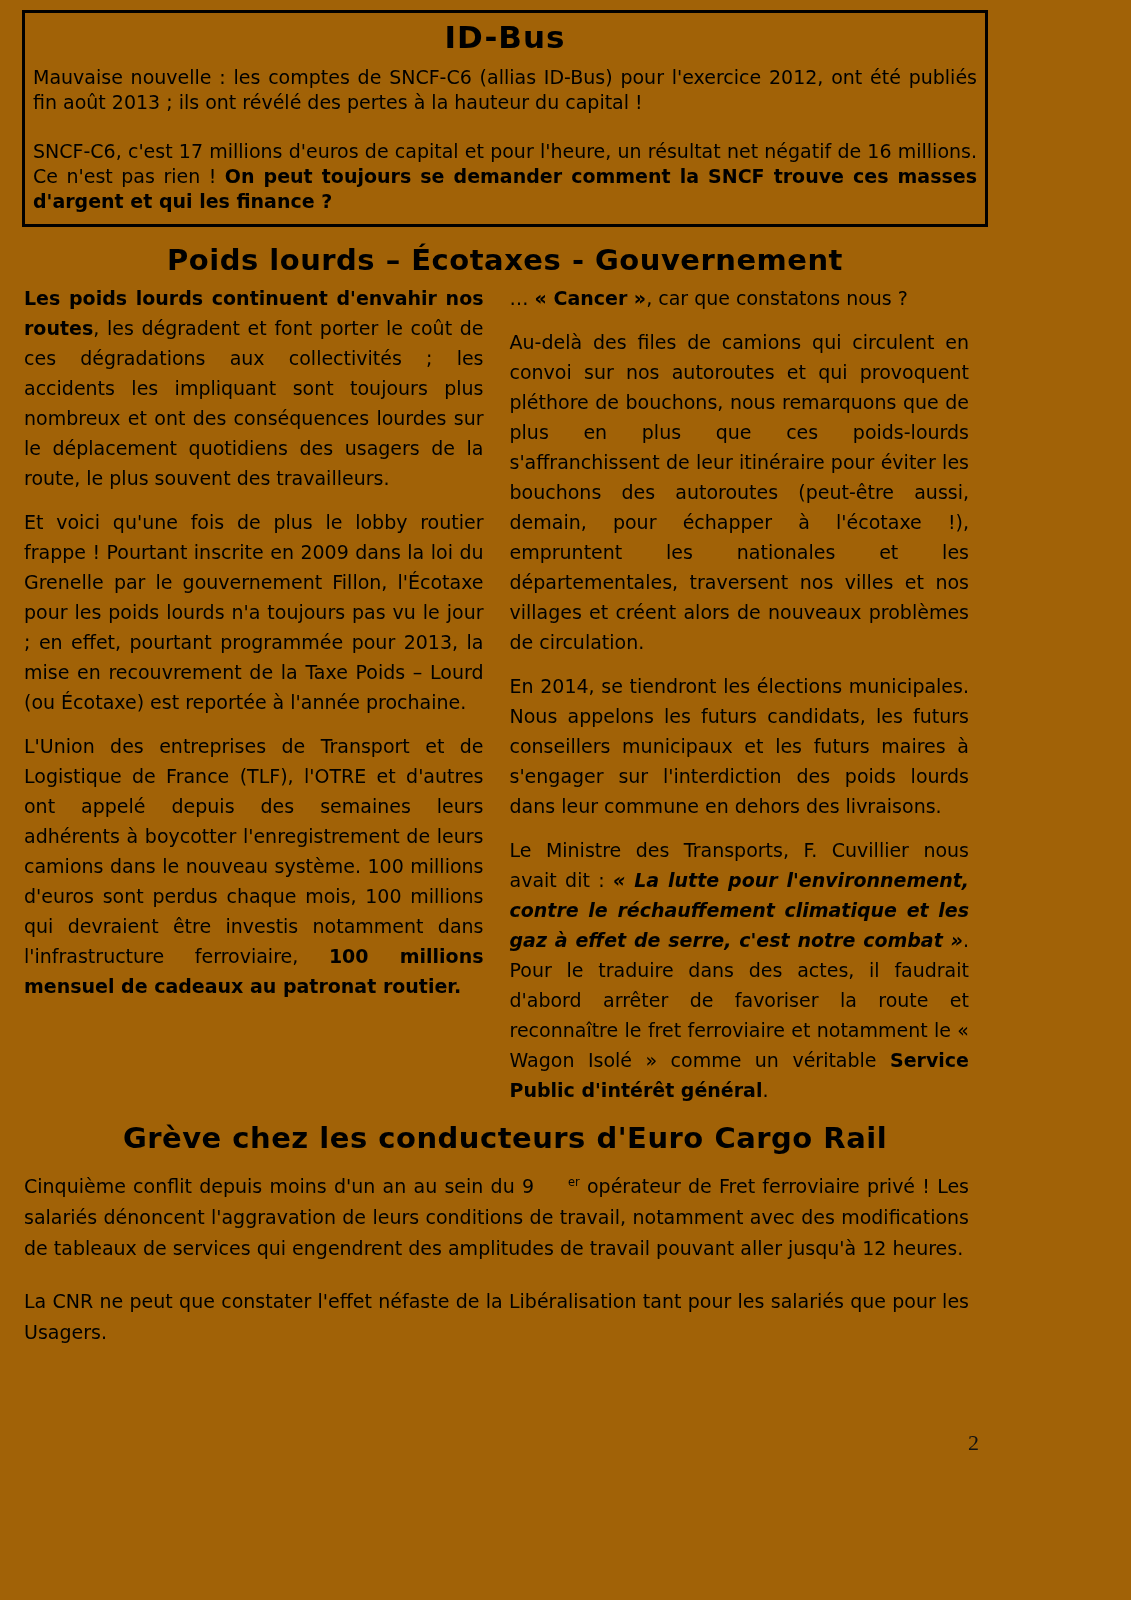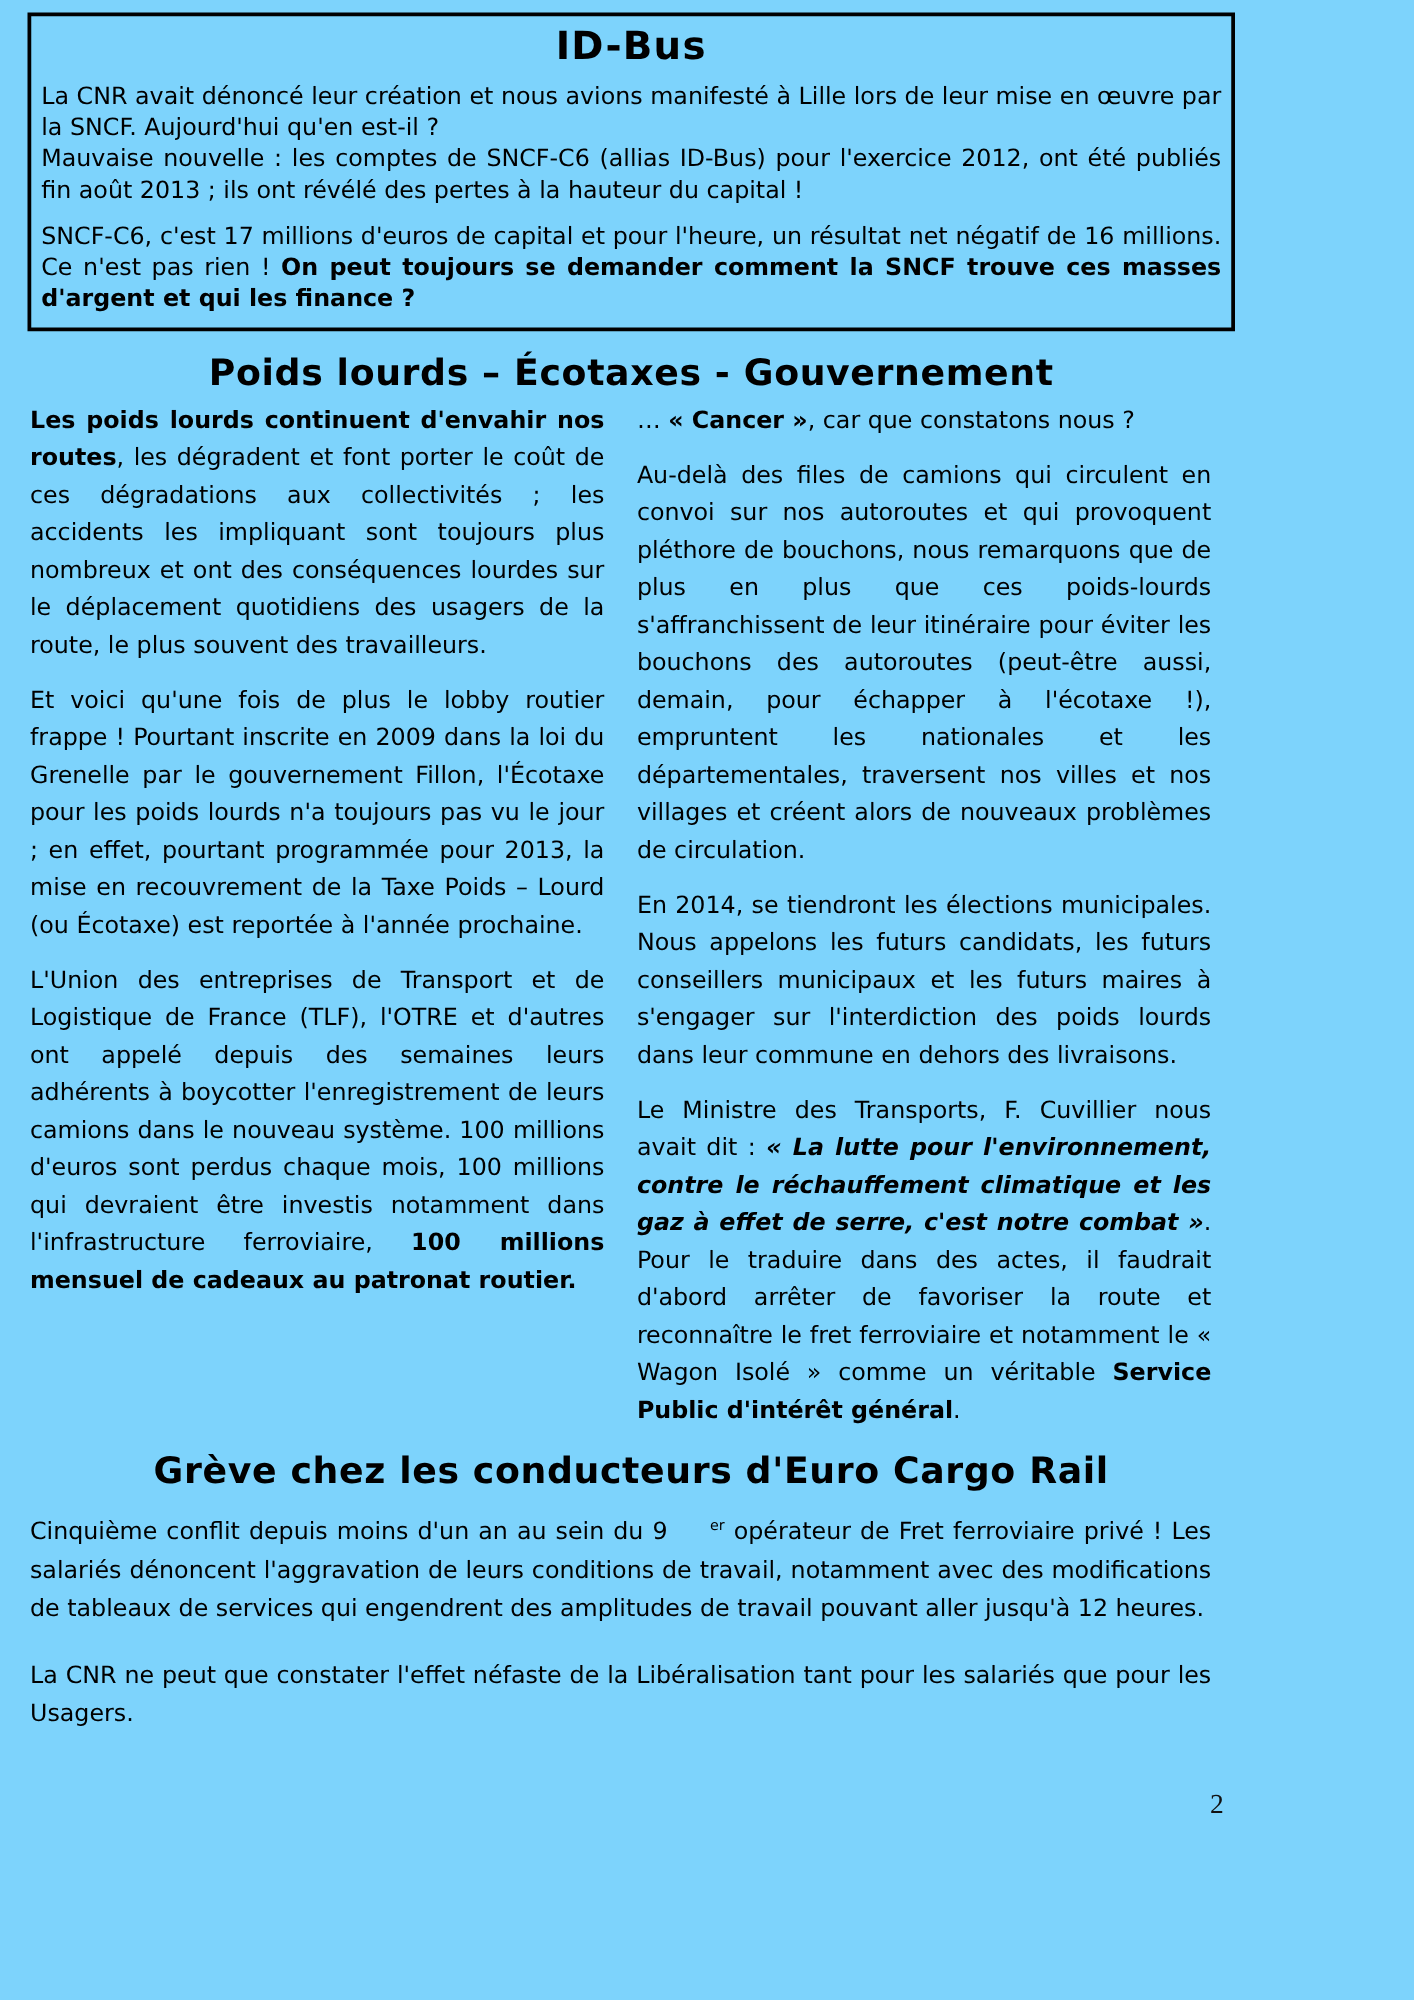--- a/index.html
+++ b/index.html
@@ -4,21 +4,21 @@
 <style>
   html, body {
     margin: 0;
     padding: 0;
     background: #ffffff;
   }
   .page {
     position: relative;
     width: 1131px;
     height: 1600px;
-    background: #7dd3fc;
+    background: #a16207;
     color: #000000;
     font-family: "DejaVu Sans", sans-serif;
     overflow: hidden;
   }
   .content {
     position: absolute;
     left: 22px;
     top: 0;
     width: 966px;
   }
@@ -37,21 +37,21 @@
     letter-spacing: 1px;
     margin: 2px 0 10px 0;
   }
   .box-p {
     margin: 0;
     font-size: 19px;
     line-height: 25px;
     text-align: justify;
   }
   .box-p.gap {
-    margin-top: 12px;
+    margin-top: 24px;
   }
   
   .section-heading {
     margin: 16px 0 0 0;
     text-align: center;
     font-size: 29px;
     font-weight: bold;
     letter-spacing: 0.5px;
   }
   
@@ -92,21 +92,20 @@
   sup { font-size: 0.6em; margin-left: 34px; }
 </style>
 </head>
 <body>
 
 <div class="page">
   <div class="content">
 
     <div class="idbus-box">
       <div class="idbus-title">ID-Bus</div>
-      <p class="box-p"><span>La CNR avait dénoncé leur création et nous avions manifesté à Lille lors de leur mise en œuvre par la SNCF. Aujourd'hui qu'en est-il ?</span></p>
       <p class="box-p"><span>Mauvaise nouvelle : les comptes de SNCF-C6 (allias ID-Bus) pour l'exercice 2012, ont été publiés fin août 2013 ; ils ont révélé des pertes à la hauteur du capital !</span></p>
       <p class="box-p gap"><span>SNCF-C6, c'est 17 millions d'euros de capital et pour l'heure, un résultat net négatif de 16 millions. Ce n'est pas rien ! </span><span style="font-weight: bold;">On peut toujours se demander comment la SNCF trouve ces masses d'argent et qui les finance ?</span></p>
     </div>
 
     <h1 class="section-heading">Poids lourds – Écotaxes - Gouvernement</h1>
 
     <div class="columns">
       <div class="col">
         <p class="col-p"><span style="font-weight: bold;">Les poids lourds continuent d'envahir nos routes</span><span>, les dégradent et font porter le coût de ces dégradations aux collectivités ; les accidents les impliquant sont toujours plus nombreux et ont des conséquences lourdes sur le déplacement quotidiens des usagers de la route, le plus souvent des travailleurs.</span></p>
         <p class="col-p"><span>Et voici qu'une fois de plus le lobby routier frappe ! Pourtant inscrite en 2009 dans la loi du Grenelle par le gouvernement Fillon, l'Écotaxe pour les poids lourds n'a toujours pas vu le jour ; en effet, pourtant programmée pour 2013, la mise en recouvrement de la Taxe Poids – Lourd (ou Écotaxe) est reportée à l'année prochaine.</span></p>

